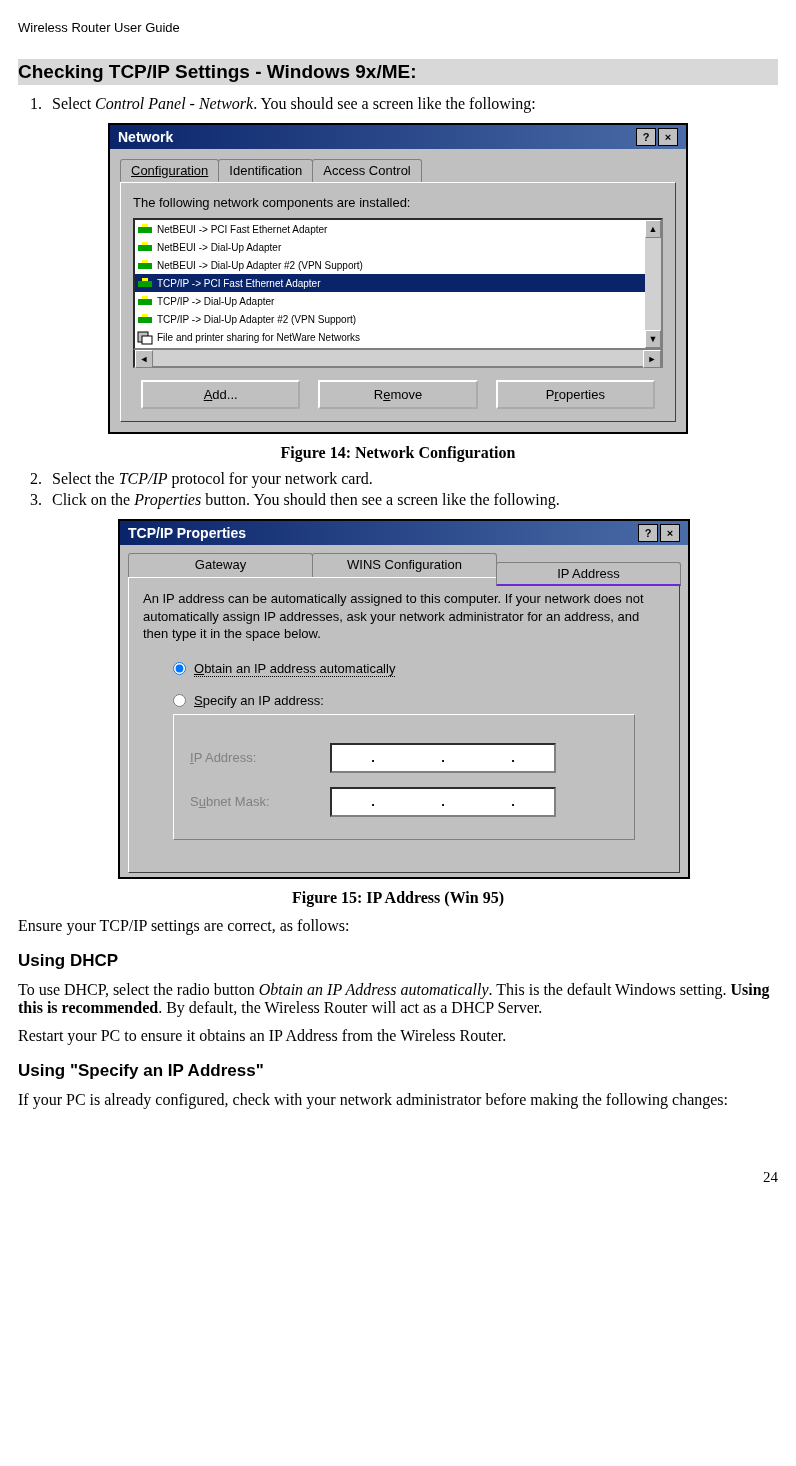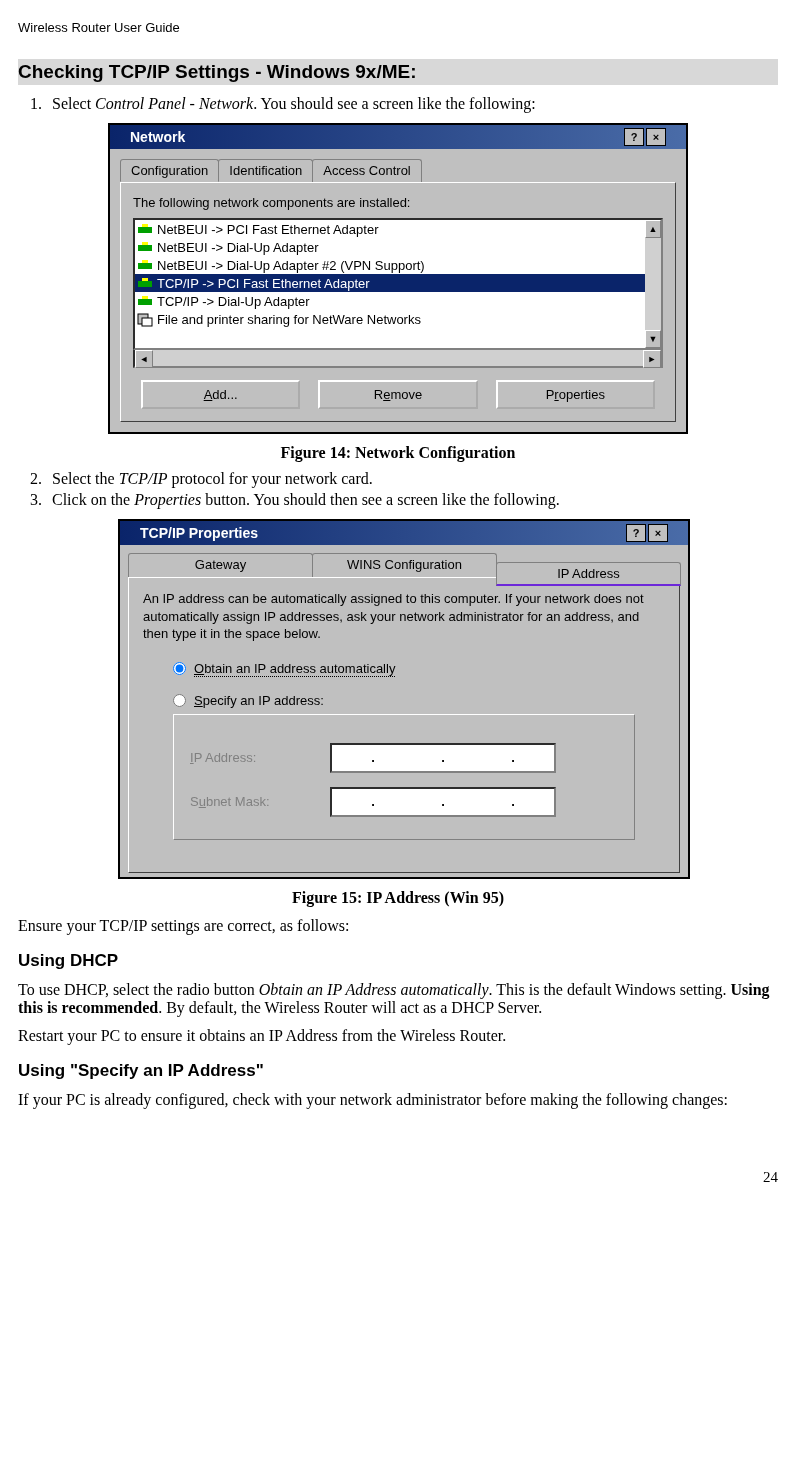--- a/index.html
+++ b/index.html
@@ -40,21 +40,21 @@
       margin: 10px auto;
       border: 2px solid #000;
     }
     .win1 { width: 576px; }
     .win2 { width: 568px; margin-left: 100px; }
     .titlebar {
       background: linear-gradient(to right, #0a246a, #4a6ca8);
       color: #fff;
       font-family: Arial, sans-serif;
       font-weight: bold;
-      padding: 3px 20px;
+      padding: 3px 8px;
       display: flex;
       justify-content: space-between;
       align-items: center;
       font-size: 14px;
     }
     .titlebar-buttons {
       display: flex;
       gap: 2px;
     }
     .tb-btn {
@@ -88,20 +88,21 @@
       background: #c0c0c0;
       font-size: 13px;
       border-radius: 3px 3px 0 0;
       margin-right: -1px;
     }
     .tab.active {
       background: #c0c0c0;
       border-bottom: 1px solid #c0c0c0;
       z-index: 2;
       position: relative;
+      text-decoration: underline;
     }
     .tab-content {
       border: 1px solid #fff;
       border-right-color: #404040;
       border-bottom-color: #404040;
       background: #c0c0c0;
       padding: 12px;
     }
     .label-text {
       font-size: 13px;
@@ -115,21 +116,21 @@
       display: flex;
     }
     .list-items {
       flex: 1;
       overflow: hidden;
     }
     .list-row {
       display: flex;
       align-items: center;
       padding: 1px 2px;
-      font-size: 13px;
+      font-size: 10px;
       gap: 4px;
     }
     .list-row.selected {
       background: #0a246a;
       color: #fff;
     }
     .list-icon {
       width: 16px;
       height: 16px;
       display: inline-flex;
@@ -331,20 +332,29 @@
                 <svg width="16" height="16">
                   <rect x="1" y="6" width="14" height="6" fill="#00a000"></rect>
                   <rect x="5" y="3" width="6" height="3" fill="#ffff00"></rect>
                 </svg>
               </span>
               <span>TCP/IP -&gt; Dial-Up Adapter</span>
             </div>
           <div class="list-row">
               <span class="list-icon">
                 <svg width="16" height="16">
+                  <rect x="1" y="6" width="14" height="6" fill="#00a000"></rect>
+                  <rect x="5" y="3" width="6" height="3" fill="#ffff00"></rect>
+                </svg>
+              </span>
+              <span>TCP/IP -&gt; Dial-Up Adapter #2 (VPN Support)</span>
+            </div>
+          <div class="list-row">
+              <span class="list-icon">
+                <svg width="16" height="16">
                   <rect x="1" y="3" width="10" height="10" fill="#c0c0c0" stroke="#000"></rect>
                   <rect x="5" y="7" width="10" height="8" fill="#fff" stroke="#000"></rect>
                 </svg>
               </span>
               <span>File and printer sharing for NetWare Networks</span>
             </div>
         </div>
         <div class="scrollbar-v">
           <div class="scroll-btn">▲</div>
           <div class="scroll-btn">▼</div>

